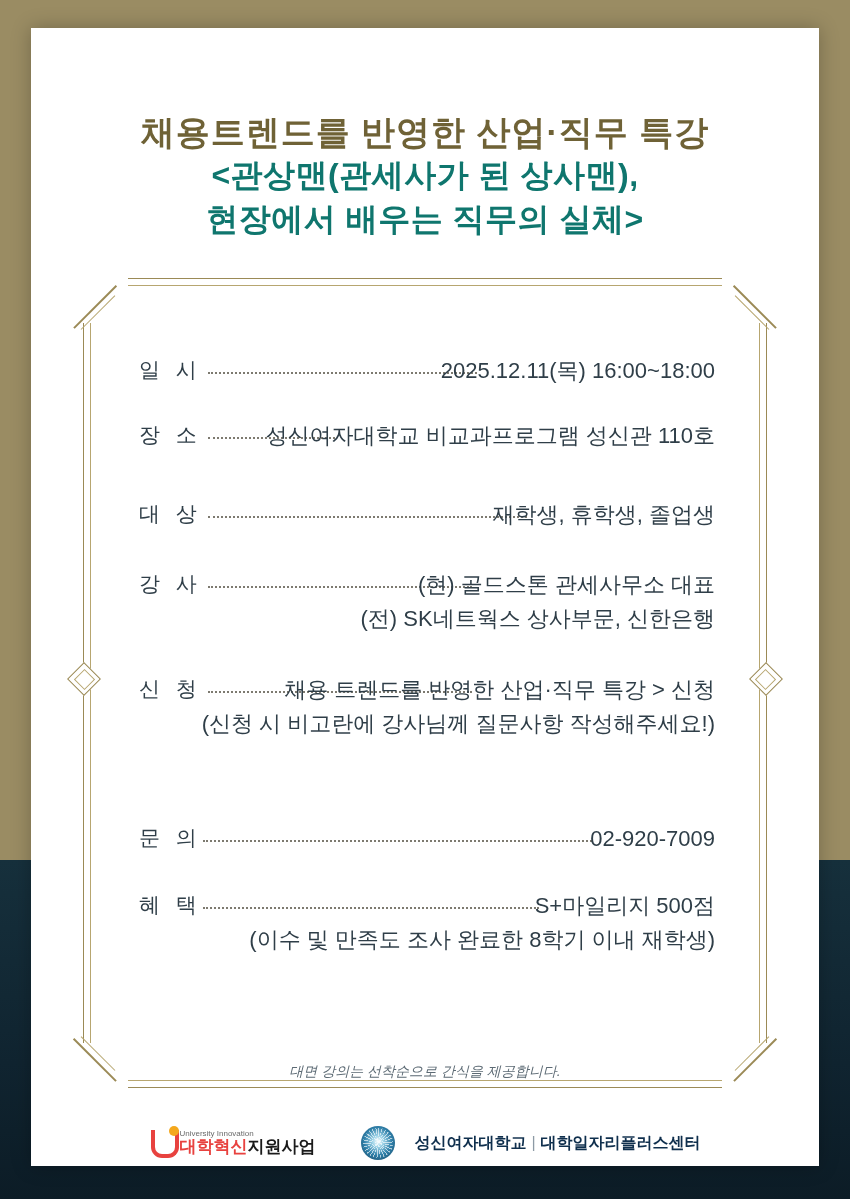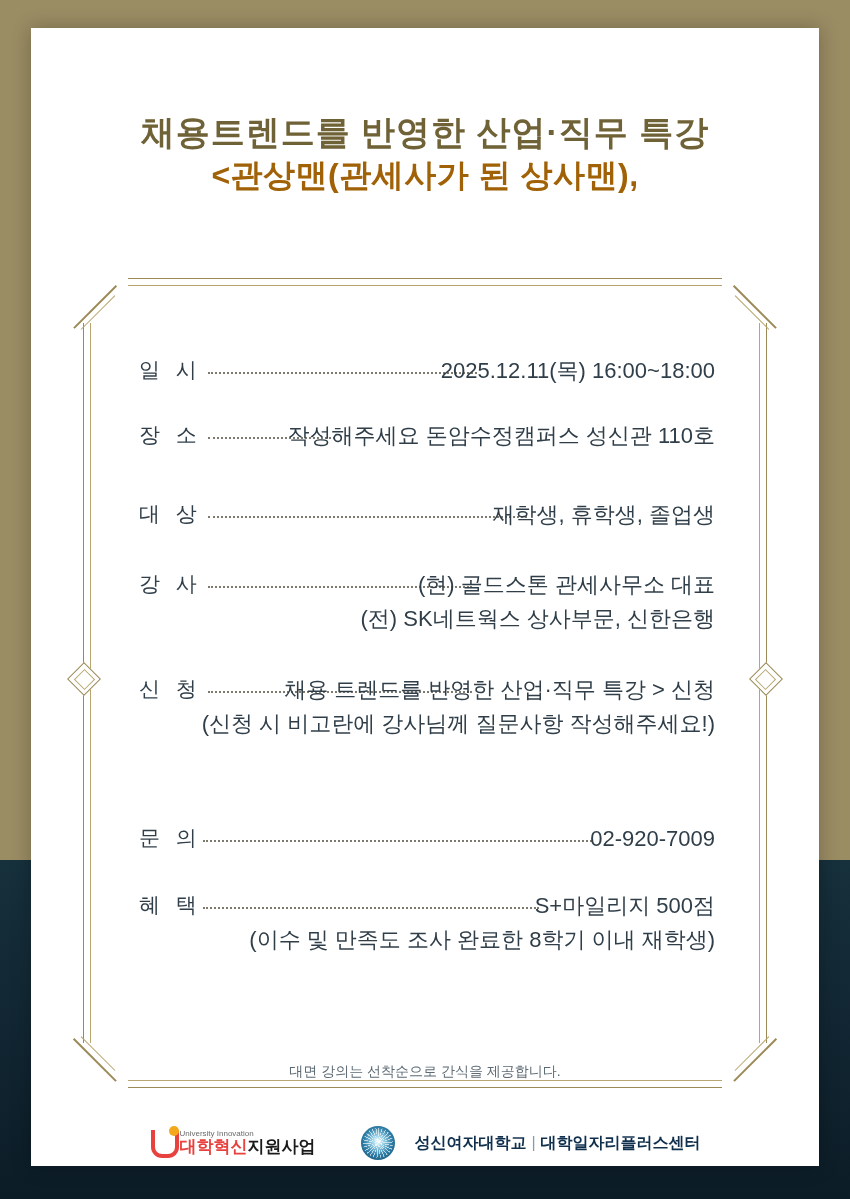--- a/index.html
+++ b/index.html
@@ -83,21 +83,21 @@
     color: #6f6236;
     white-space: nowrap;
     margin-top: 30px;
   }
   .title-sub {
     position: absolute;
     top: 125px;
     left: 0;
     width: 100%;
     text-align: center;
-    color: #a16207;
+    color: #0f766e;
     font-size: 32px;
     font-weight: bold;
     line-height: 1.38;
     letter-spacing: 0.5px;
   }
 
   
   .frame {
     position: absolute;
     left: 52px;
@@ -194,20 +194,21 @@
   }
 
   .note {
     position: absolute;
     left: 0;
     width: 684px;
     text-align: center;
     font-size: 14px;
     color: #5c6a74;
     top: 785px;
+    font-style: italic;
   }
 
   
   .footer {
     position: absolute;
     left: 0;
     top: 1098px;
     width: 788px;
     display: flex;
     align-items: center;
@@ -298,20 +299,21 @@
   <div class="lattice"></div>
   <div class="navy-bottom"></div>
 </div>
 
 <div class="card">
 
   <div class="title-main">채용트렌드를 반영한 산업·직무 특강</div>
 
   <div class="title-sub">
     <div>&lt;관상맨(관세사가 된 상사맨),</div>
+    <div>현장에서 배우는 직무의 실체&gt;</div>
   </div>
 
   <div class="frame">
     <div class="line-outer"></div>
     <div class="line-inner"></div>
 
     <div class="cut" style="left:-1px; top:-1px;"></div>
     <div class="cut-line" style="left:-18px; top:28px; transform:rotate(-45deg);"></div>
     <div class="cut-line2" style="left:-9px; top:34px; transform:rotate(-45deg);"></div>
 
@@ -340,21 +342,21 @@
       <div class="dots" style="left:125px; right:290px;"></div>
       <div class="value">
         <span>2025.12.11(목) 16:00~18:00</span>
       </div>
     </div>
 
     <div class="row" style="top:143px;">
       <div class="label">장 소</div>
       <div class="dots" style="left:125px; right:432px;"></div>
       <div class="value">
-        <span>작성해주세요 돈암수정캠퍼스 성신관 110호</span>
+        <span>성신여자대학교 비교과프로그램 성신관 110호</span>
       </div>
     </div>
 
     <div class="row" style="top:222px;">
       <div class="label">대 상</div>
       <div class="dots" style="left:125px; right:240px;"></div>
       <div class="value">
         <span>재학생, 휴학생, 졸업생</span>
       </div>
     </div>

